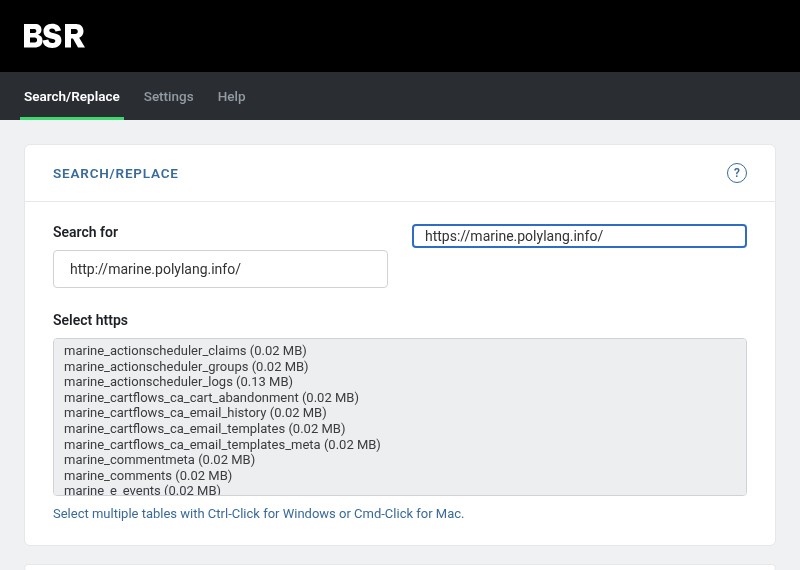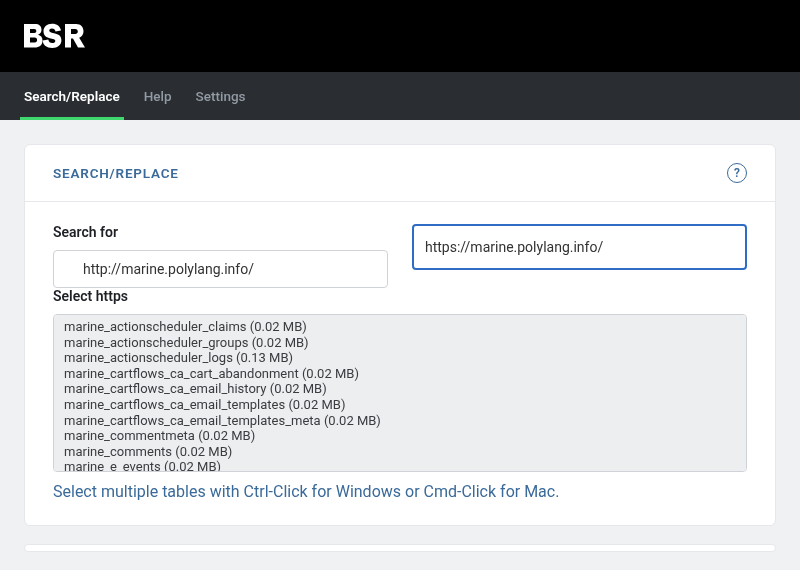--- a/index.html
+++ b/index.html
@@ -83,65 +83,66 @@
       align-items: center;
       justify-content: center;
       cursor: pointer;
     }
     .card-body {
       padding: 22px 28px 24px;
     }
     .row {
       display: flex;
       gap: 24px;
+      margin-bottom: 24px;
     }
     .field {
       flex: 1;
     }
     .field-label {
       font-size: 14px;
       font-weight: 600;
       color: #1d2025;
       margin-bottom: 10px;
       display: block;
     }
     .text-input {
       width: 100%;
-      padding: 10px 29px;
+      padding: 10px 16px;
       font-size: 14px;
       border: 1px solid #cfd3d8;
       border-radius: 4px;
       color: #333;
       outline: none;
       font-family: inherit;
     }
     .text-input:focus, .text-input.focused {
       border: 2px solid #2e6cc6;
-      padding: 13px 11px;
+      padding: 2px 11px;
     }
     .select-multi {
       width: 100%;
       height: 158px;
       border: 1px solid #cfd3d8;
       border-radius: 4px;
       background: #eceeef;
       overflow-y: scroll;
       font-size: 13px;
       font-family: inherit;
       color: #3a3c40;
       padding: 4px 0 0 0;
       outline: none;
     }
     .select-multi option {
       padding: 0 10px;
       line-height: 1.25;
       font-size: 13px;
     }
     .hint {
-      font-size: 16px;
+      font-size: 13px;
       color: #3a6a9a;
       margin-top: 10px;
     }
     
     .select-multi::-webkit-scrollbar { width: 8px; }
     .select-multi::-webkit-scrollbar-thumb { background: #9aa0a6; border-radius: 4px; }
     .select-multi::-webkit-scrollbar-track { background: #eceeef; }
   </style>
 </head>
 <body>
@@ -157,24 +158,24 @@
       <path d="M41 2 H52.2 C56.6 2 59.5 4.8 59.5 9.2 C59.5 12.4 57.9 14.7 55.2 15.7 L61 25.5 H54 L49 16.5 H47 V25.5 H41 Z M47 7 V12 H51.3 C52.9 12 53.8 11 53.8 9.5 C53.8 8 52.9 7 51.3 7 Z"></path>
     </g>
   </svg>
 </div>
 
 <div class="tabbar">
   <div class="tab active">
       <span>Search/Replace</span>
     </div>
   <div class="tab">
+      <span>Settings</span>
+    </div>
+  <div class="tab">
       <span>Help</span>
-    </div>
-  <div class="tab">
-      <span>Settings</span>
     </div>
 </div>
 
 <div class="page">
   <div class="card">
     <div class="card-header">
       <span class="card-title">SEARCH/REPLACE</span>
       <span class="help-icon">
           <span>?</span>
         </span>

